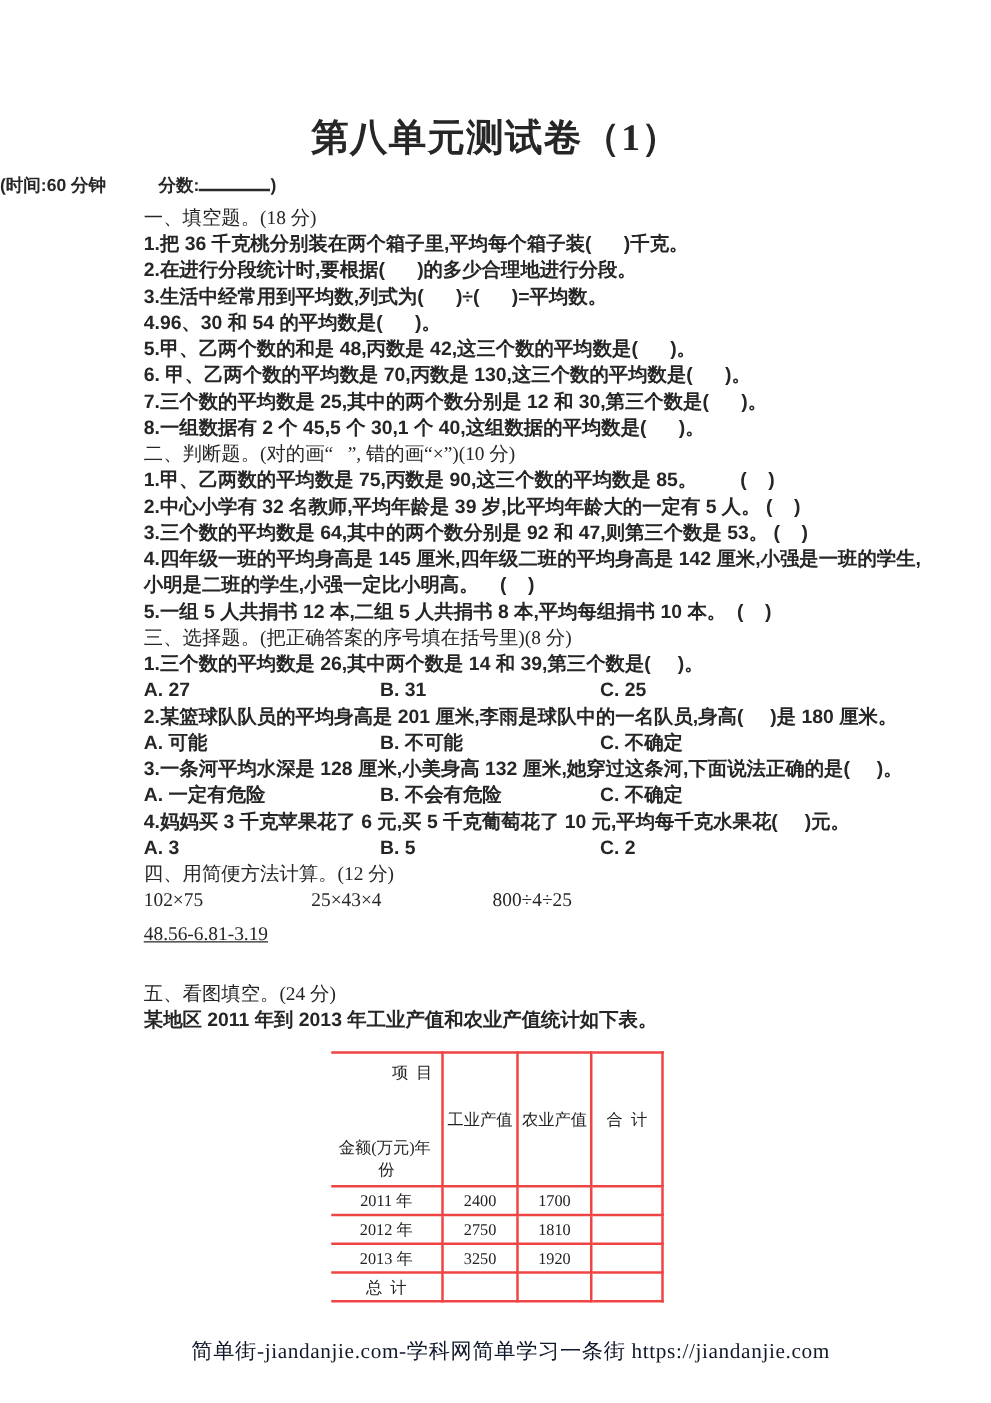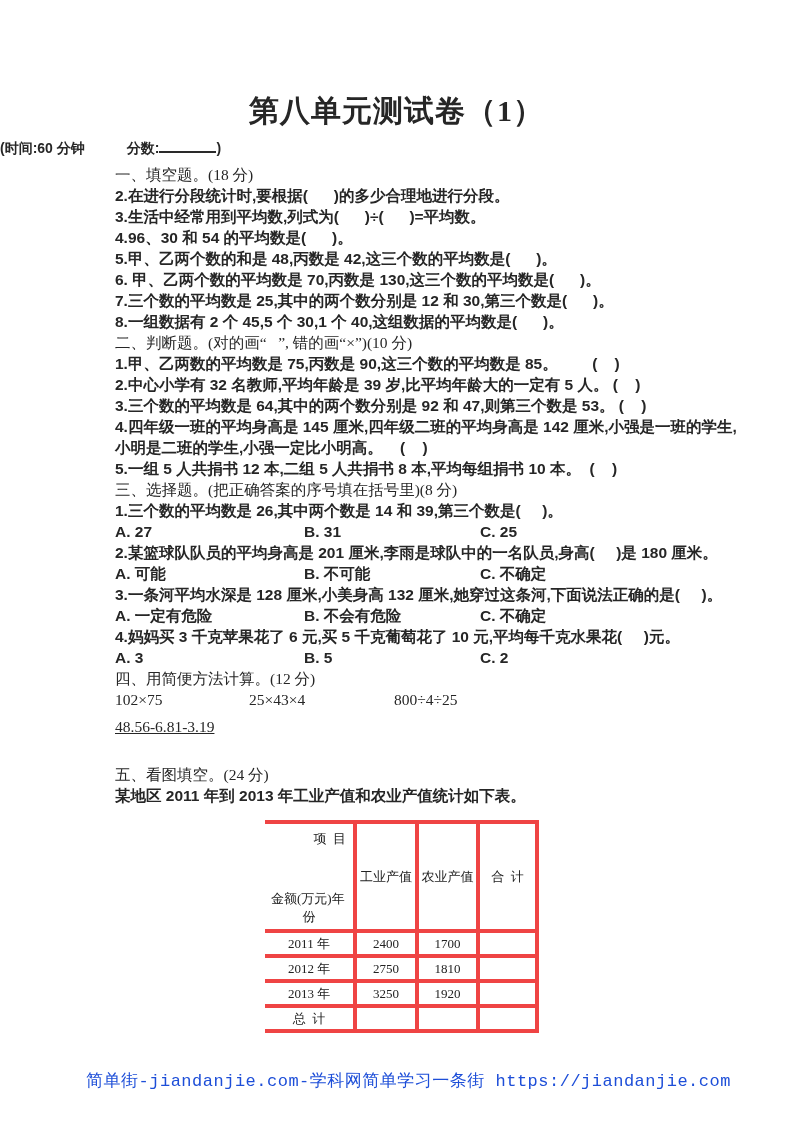--- a/index.html
+++ b/index.html
@@ -41,52 +41,53 @@
   .exprs .expr-1 { width:134px; }
   .exprs .expr-2 { width:145px; }
   .expr-row2 { margin-top:6px;text-decoration:underline; }
   .sec5 { margin-top:27px; }
   .stats {
     border-collapse:collapse; margin:14px 0 0 150px;
     font-size:13px; color:#222222; table-layout:fixed;
     font-family:"Liberation Serif","DejaVu Serif",serif;
   }
   .stats td {
-    border:4px solid #ef4444; text-align:center; padding:0;
+    border:2px solid #ef4444; text-align:center; padding:0;
     overflow:hidden; white-space:pre;
   }
   .stats td.c1 { width:88px; border-left:none; }
   .stats td.c2 { width:58px; }
   .stats td.c3 { width:57px; }
   .stats td.c4 { width:55px; }
   .stats tr.hrow td { height:71px; }
   .stats tr.drow td { height:19px; }
   .corner { position:relative; }
   .corner .ct { position:absolute; top:4px; right:7px; }
   .corner .cb1 { position:absolute; bottom:20px; left:6px; }
   .corner .cb2 { position:absolute; bottom:2px; left:0; right:0; text-align:center; }
   .footer {
     position:absolute; left:0; right:0; bottom:30px; text-align:center;
-    font-family:Liberation Mono, monospace;
-    font-size:17px; color:#1d4ed8; letter-spacing:0.5px;margin-left:24px;
+    font-family:Liberation Serif, serif;
+    font-size:17px; color:#0f172a; letter-spacing:0.5px;margin-left:24px;
   }
 </style>
 </head>
 <body>
 
 <div class="page">
 
   <div class="title">第八单元测试卷（1）</div>
 
   <div class="meta"><span>(时间:60 分钟</span><span class="score-label">分数:</span><span class="blank"></span><span>)</span></div>
 
   <div class="content">
 
     <div class="sec">
       <div class="line heading">一、填空题。(18 分)</div>
+      <div class="line item">1.把 36 千克桃分别装在两个箱子里,平均每个箱子装(      )千克。</div>
       <div class="line item">2.在进行分段统计时,要根据(      )的多少合理地进行分段。</div>
       <div class="line item">3.生活中经常用到平均数,列式为(      )÷(      )=平均数。</div>
       <div class="line item">4.96、30 和 54 的平均数是(      )。</div>
       <div class="line item">5.甲、乙两个数的和是 48,丙数是 42,这三个数的平均数是(      )。</div>
       <div class="line item">6. 甲、乙两个数的平均数是 70,丙数是 130,这三个数的平均数是(      )。</div>
       <div class="line item">7.三个数的平均数是 25,其中的两个数分别是 12 和 30,第三个数是(      )。</div>
       <div class="line item">8.一组数据有 2 个 45,5 个 30,1 个 40,这组数据的平均数是(      )。</div>
     </div>
 
     <div class="sec">

